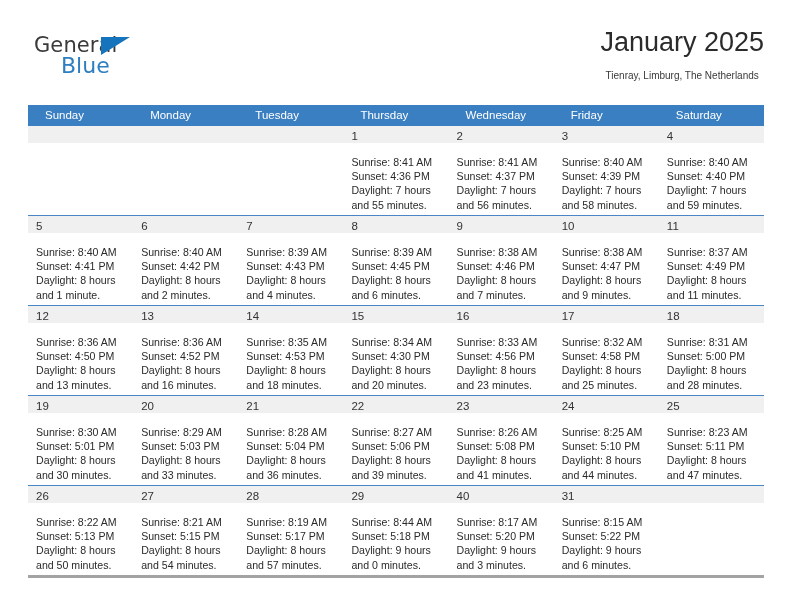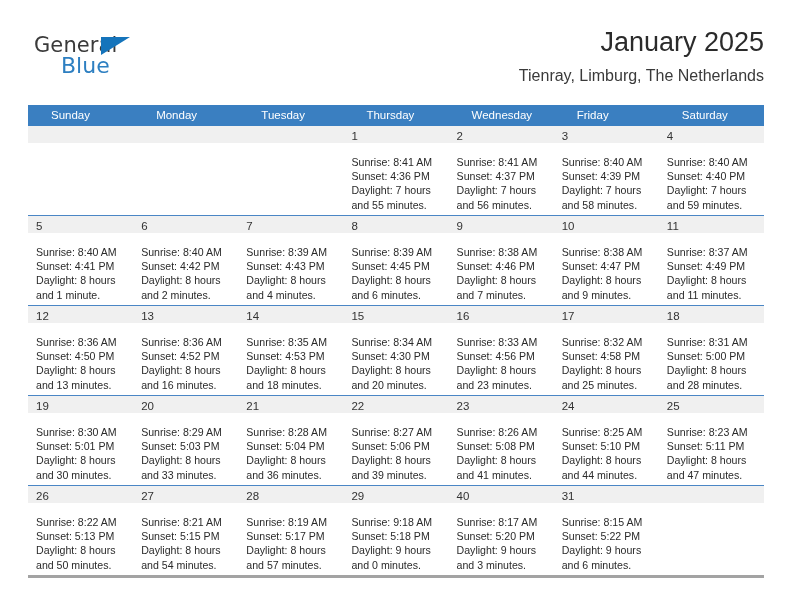--- a/index.html
+++ b/index.html
@@ -61,30 +61,30 @@
     top: 21px;
     font-size: 22px;
     color: #2d7fc1;
     font-family: "DejaVu Sans", sans-serif;
     line-height: 22px;
   }
   .title-block {
     position: absolute;
     right: 0;
     top: 0;
-    text-align: right;
+    text-align: center;
   }
   .cal-title {
     font-size: 27px;
     color: #2b2b2b;
     line-height: 32px;
     white-space: nowrap;
   }
   .cal-subtitle {
-    font-size: 16px;
+    font-size: 10px;
     color: #3a3a3a;
     line-height: 20px;
     margin-top: 8px;
     white-space: nowrap;
   }
 
   
   .calendar {
     position: absolute;
     left: 28px;
@@ -94,21 +94,21 @@
   .weekday-row {
     display: flex;
     background: #3a7fc1;
     height: 21px;
   }
   .weekday {
     flex: 1 1 0;
     color: #ffffff;
     font-size: 11.5px;
     line-height: 21px;
-    padding-left: 23px;
+    padding-left: 17px;
     box-sizing: border-box;
     white-space: nowrap;
     overflow: hidden;
   }
   .week-row {
     display: flex;
     height: 89px;
     border-bottom: 1px solid #4a86c5;
   }
   .week-row:last-child {
@@ -439,21 +439,21 @@
             <div class="day-info">
               <div>Sunrise: 8:19 AM</div>
               <div>Sunset: 5:17 PM</div>
               <div>Daylight: 8 hours</div>
               <div>and 57 minutes.</div>
             </div>
           </div>
           <div class="day-cell">
             <div class="day-num-bar"><span class="day-num">29</span></div>
             <div class="day-info">
-              <div>Sunrise: 9:18 AM</div>
+              <div>Sunrise: 8:44 AM</div>
               <div>Sunset: 5:18 PM</div>
               <div>Daylight: 9 hours</div>
               <div>and 0 minutes.</div>
             </div>
           </div>
           <div class="day-cell">
             <div class="day-num-bar"><span class="day-num">40</span></div>
             <div class="day-info">
               <div>Sunrise: 8:17 AM</div>
               <div>Sunset: 5:20 PM</div>

